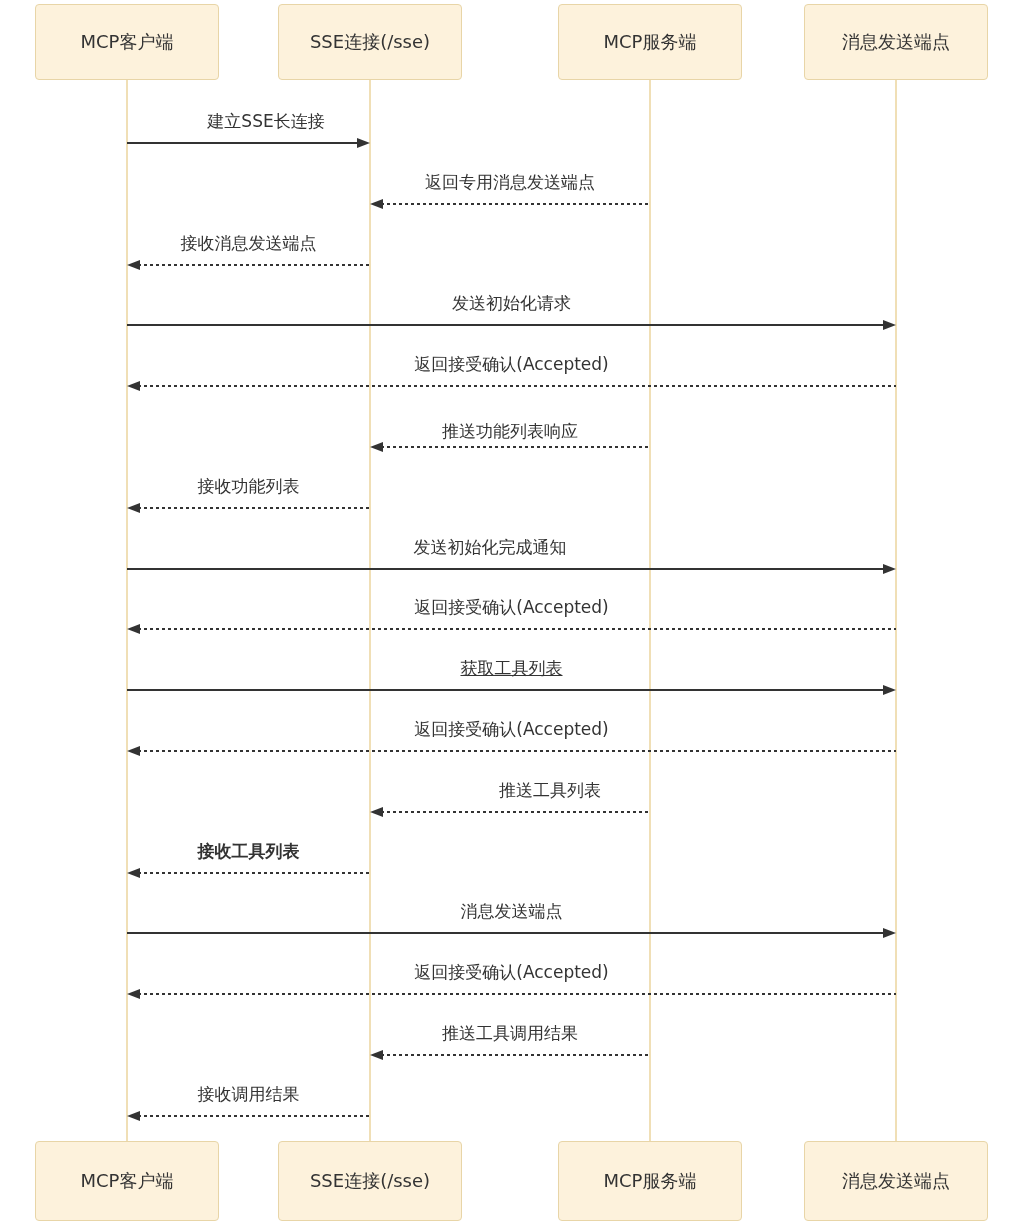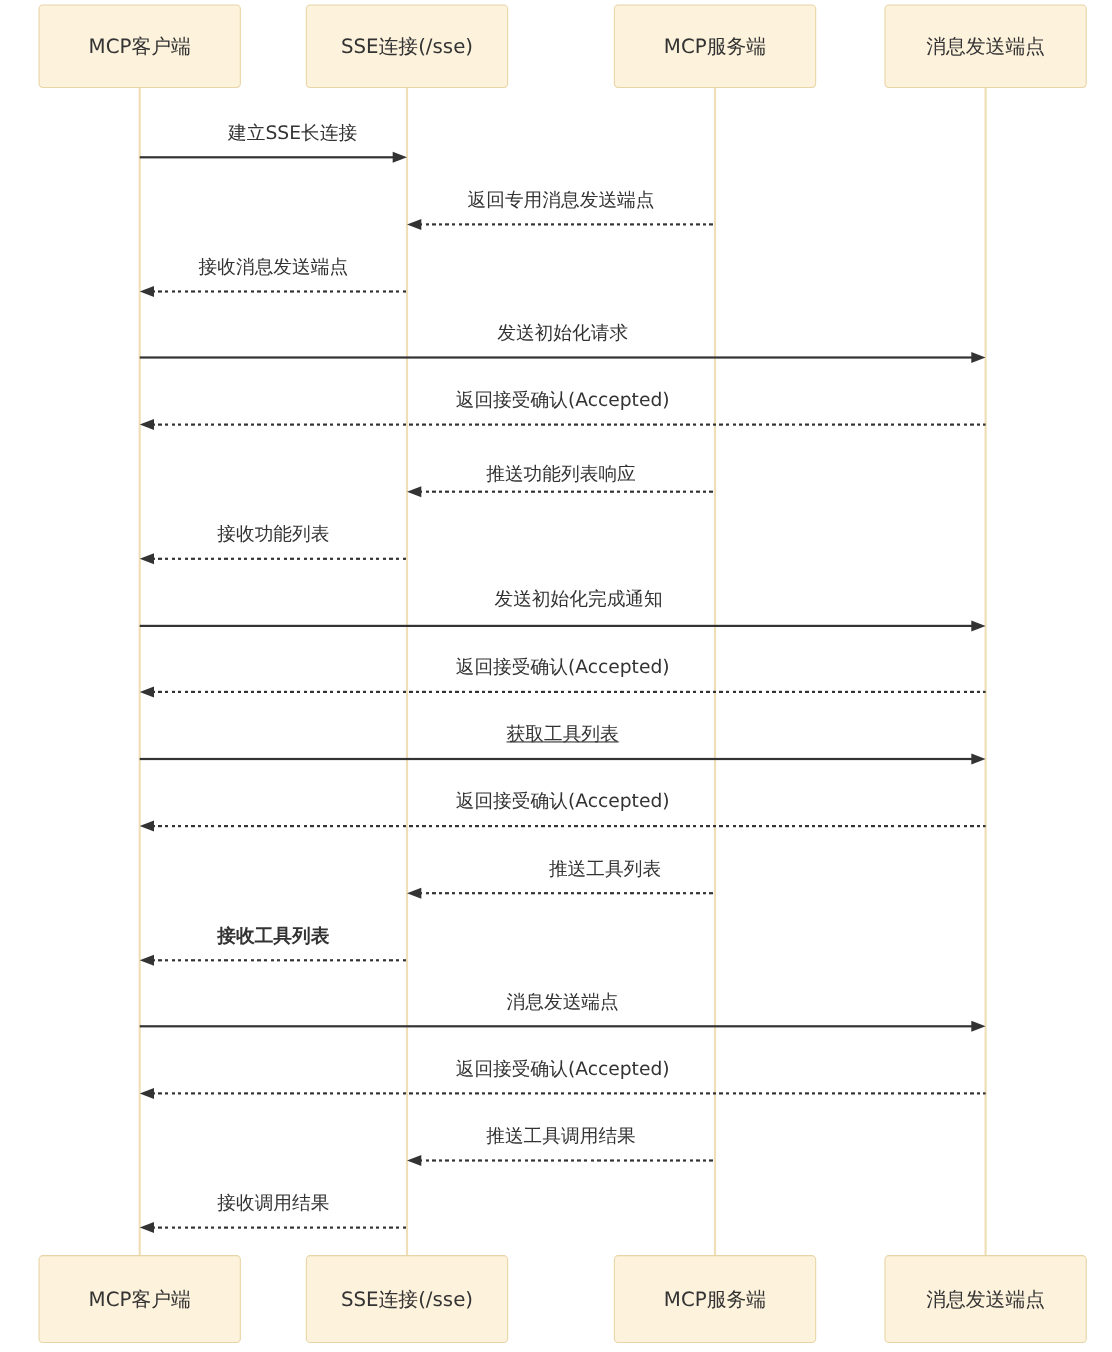--- a/index.html
+++ b/index.html
@@ -86,21 +86,21 @@
     <div class="arrowhead right" style="top: 320px; left: 883px;"></div>
     <div class="msg-label" style="left: 511.5px; top: 352px;">返回接受确认(Accepted)</div>
     <div class="msg-line dashed" style="left: 138px; top: 385px; width: 758px;"></div>
     <div class="arrowhead left" style="top: 381px; left: 127px;"></div>
     <div class="msg-label" style="left: 510px; top: 419px;">推送功能列表响应</div>
     <div class="msg-line dashed" style="left: 381px; top: 446px; width: 269px;"></div>
     <div class="arrowhead left" style="top: 442px; left: 370px;"></div>
     <div class="msg-label" style="left: 248.5px; top: 474px;">接收功能列表</div>
     <div class="msg-line dashed" style="left: 138px; top: 507px; width: 232px;"></div>
     <div class="arrowhead left" style="top: 503px; left: 127px;"></div>
-    <div class="msg-label" style="left: 526px; top: 535px; font-family: Liberation Mono, monospace;">发送初始化完成通知</div>
+    <div class="msg-label" style="left: 490px; top: 535px;">发送初始化完成通知</div>
     <div class="msg-line solid" style="left: 127px; top: 568px; width: 758px;"></div>
     <div class="arrowhead right" style="top: 564px; left: 883px;"></div>
     <div class="msg-label" style="left: 511.5px; top: 595px;">返回接受确认(Accepted)</div>
     <div class="msg-line dashed" style="left: 138px; top: 628px; width: 758px;"></div>
     <div class="arrowhead left" style="top: 624px; left: 127px;"></div>
     <div class="msg-label" style="left: 511.5px; top: 656px; text-decoration: underline;">获取工具列表</div>
     <div class="msg-line solid" style="left: 127px; top: 689px; width: 758px;"></div>
     <div class="arrowhead right" style="top: 685px; left: 883px;"></div>
     <div class="msg-label" style="left: 511.5px; top: 717px;">返回接受确认(Accepted)</div>
     <div class="msg-line dashed" style="left: 138px; top: 750px; width: 758px;"></div>

